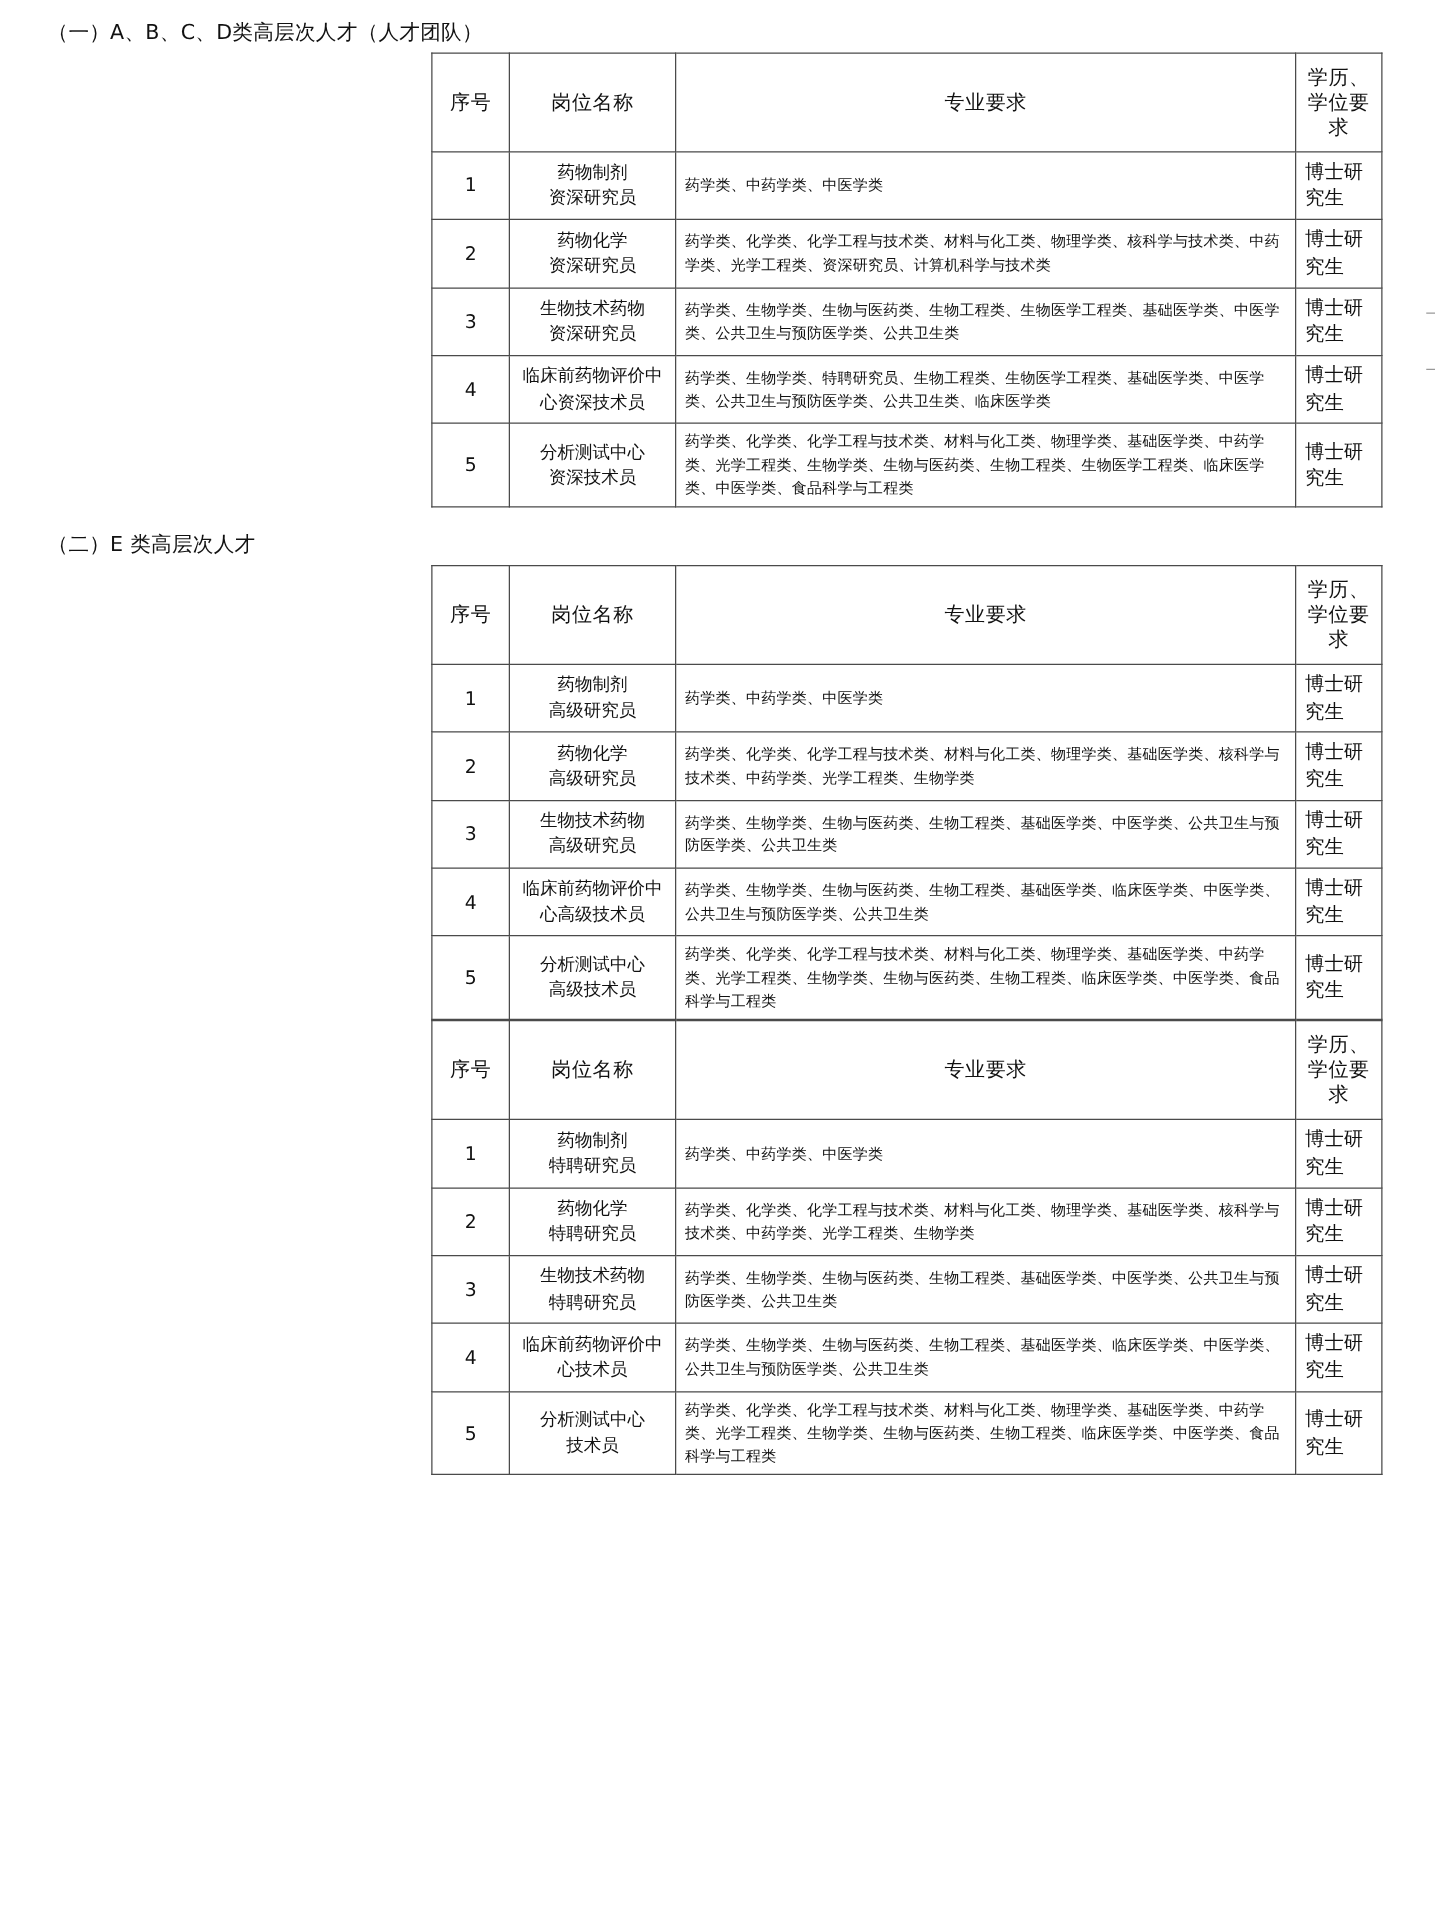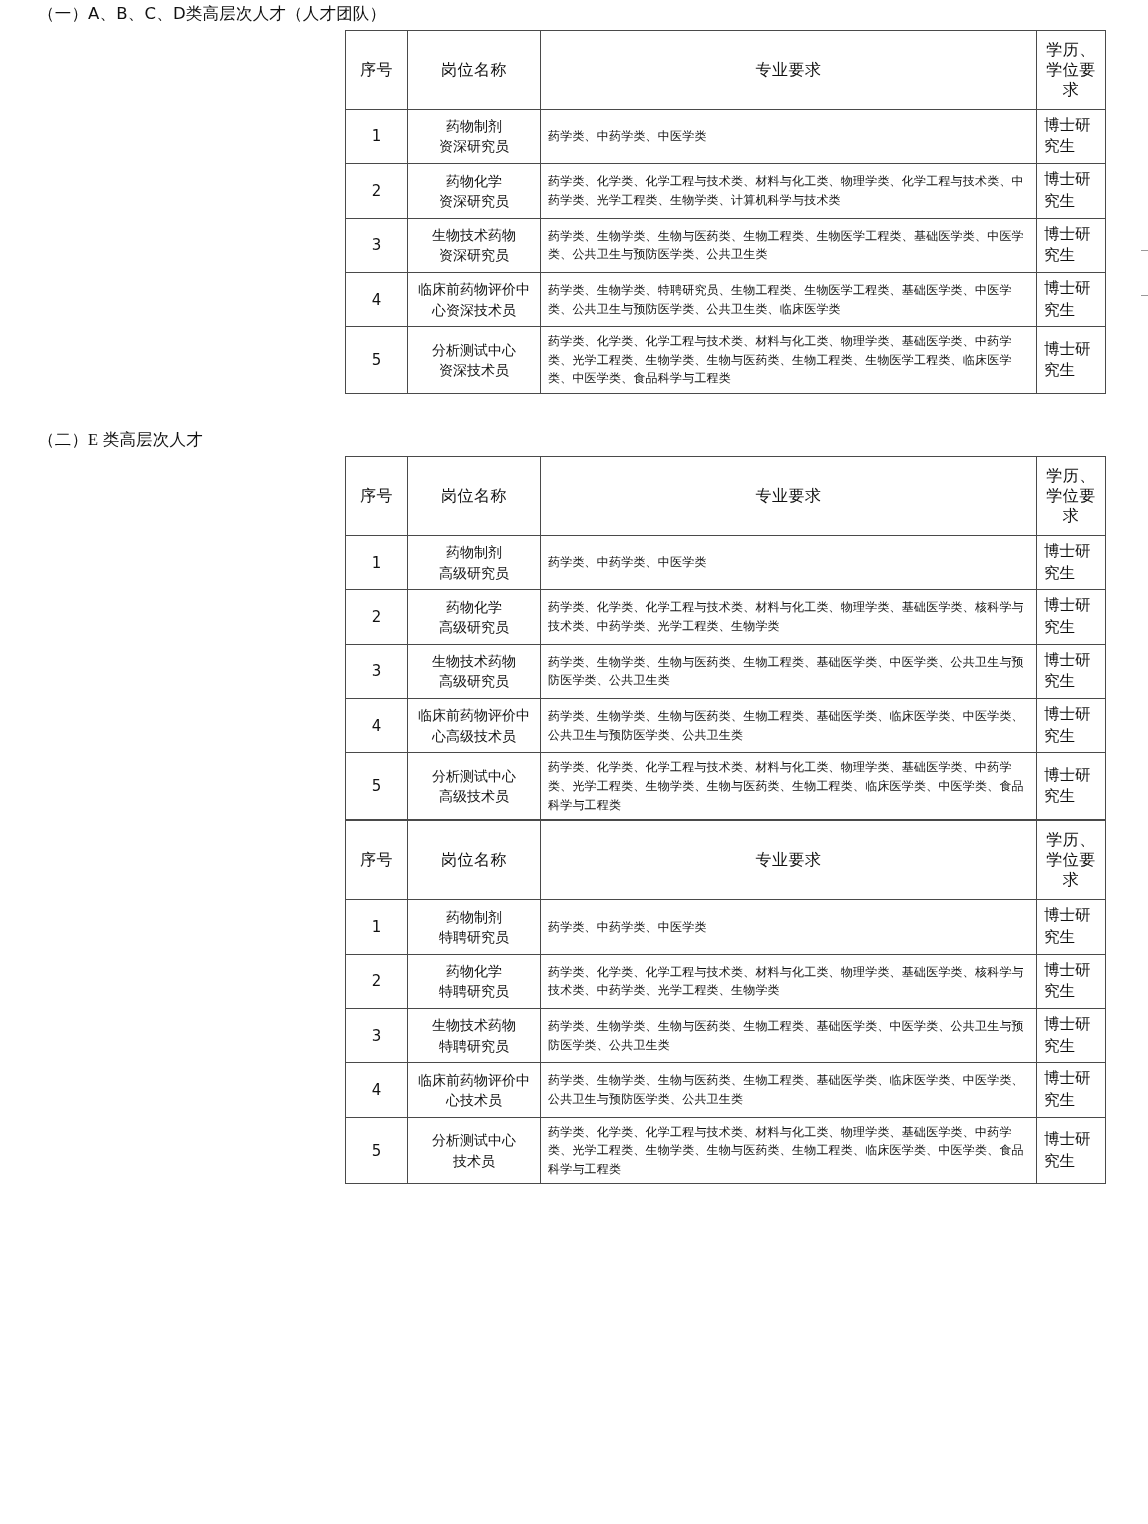--- a/index.html
+++ b/index.html
@@ -20,22 +20,22 @@
     padding: 0;
   }
   .section-heading {
     font-size: 16.5px;
     line-height: 1.2;
     margin: 0 0 6px 38px;
     letter-spacing: 0.2px;
     font-weight: 400;
     color: #111;
   }
-  .heading-top { padding-top: 4px; }
-  .heading-mid { margin-top: 36px; font-family: Liberation Serif, serif; }
+  .heading-top { padding-top: 16px; }
+  .heading-mid { margin-top: 20px; }
   table.jobs {
     border-collapse: collapse;
     margin-left: 345px;
     width: 760px;
     table-layout: fixed;
     font-size: 15.5px;
     color: #111;
   }
   table.jobs td, table.jobs th {
     border: 1px solid #4a4a4a;
@@ -114,21 +114,21 @@
     <tbody>
       <tr>
         <td class="no">1</td>
         <td class="post">药物制剂<br>资深研究员</td>
         <td class="major">药学类、中药学类、中医学类</td>
         <td class="degree">博士研究生</td>
       </tr>
       <tr>
         <td class="no">2</td>
         <td class="post">药物化学<br>资深研究员</td>
-        <td class="major">药学类、化学类、化学工程与技术类、材料与化工类、物理学类、化学工程与技术类、中药学类、光学工程类、生物学类、计算机科学与技术类</td>
+        <td class="major">药学类、化学类、化学工程与技术类、材料与化工类、物理学类、核科学与技术类、中药学类、光学工程类、资深研究员、计算机科学与技术类</td>
         <td class="degree">博士研究生</td>
       </tr>
       <tr>
         <td class="no">3</td>
         <td class="post">生物技术药物<br>资深研究员</td>
         <td class="major">药学类、生物学类、生物与医药类、生物工程类、生物医学工程类、基础医学类、中医学类、公共卫生与预防医学类、公共卫生类</td>
         <td class="degree">博士研究生</td>
       </tr>
       <tr>
         <td class="no">4</td>

